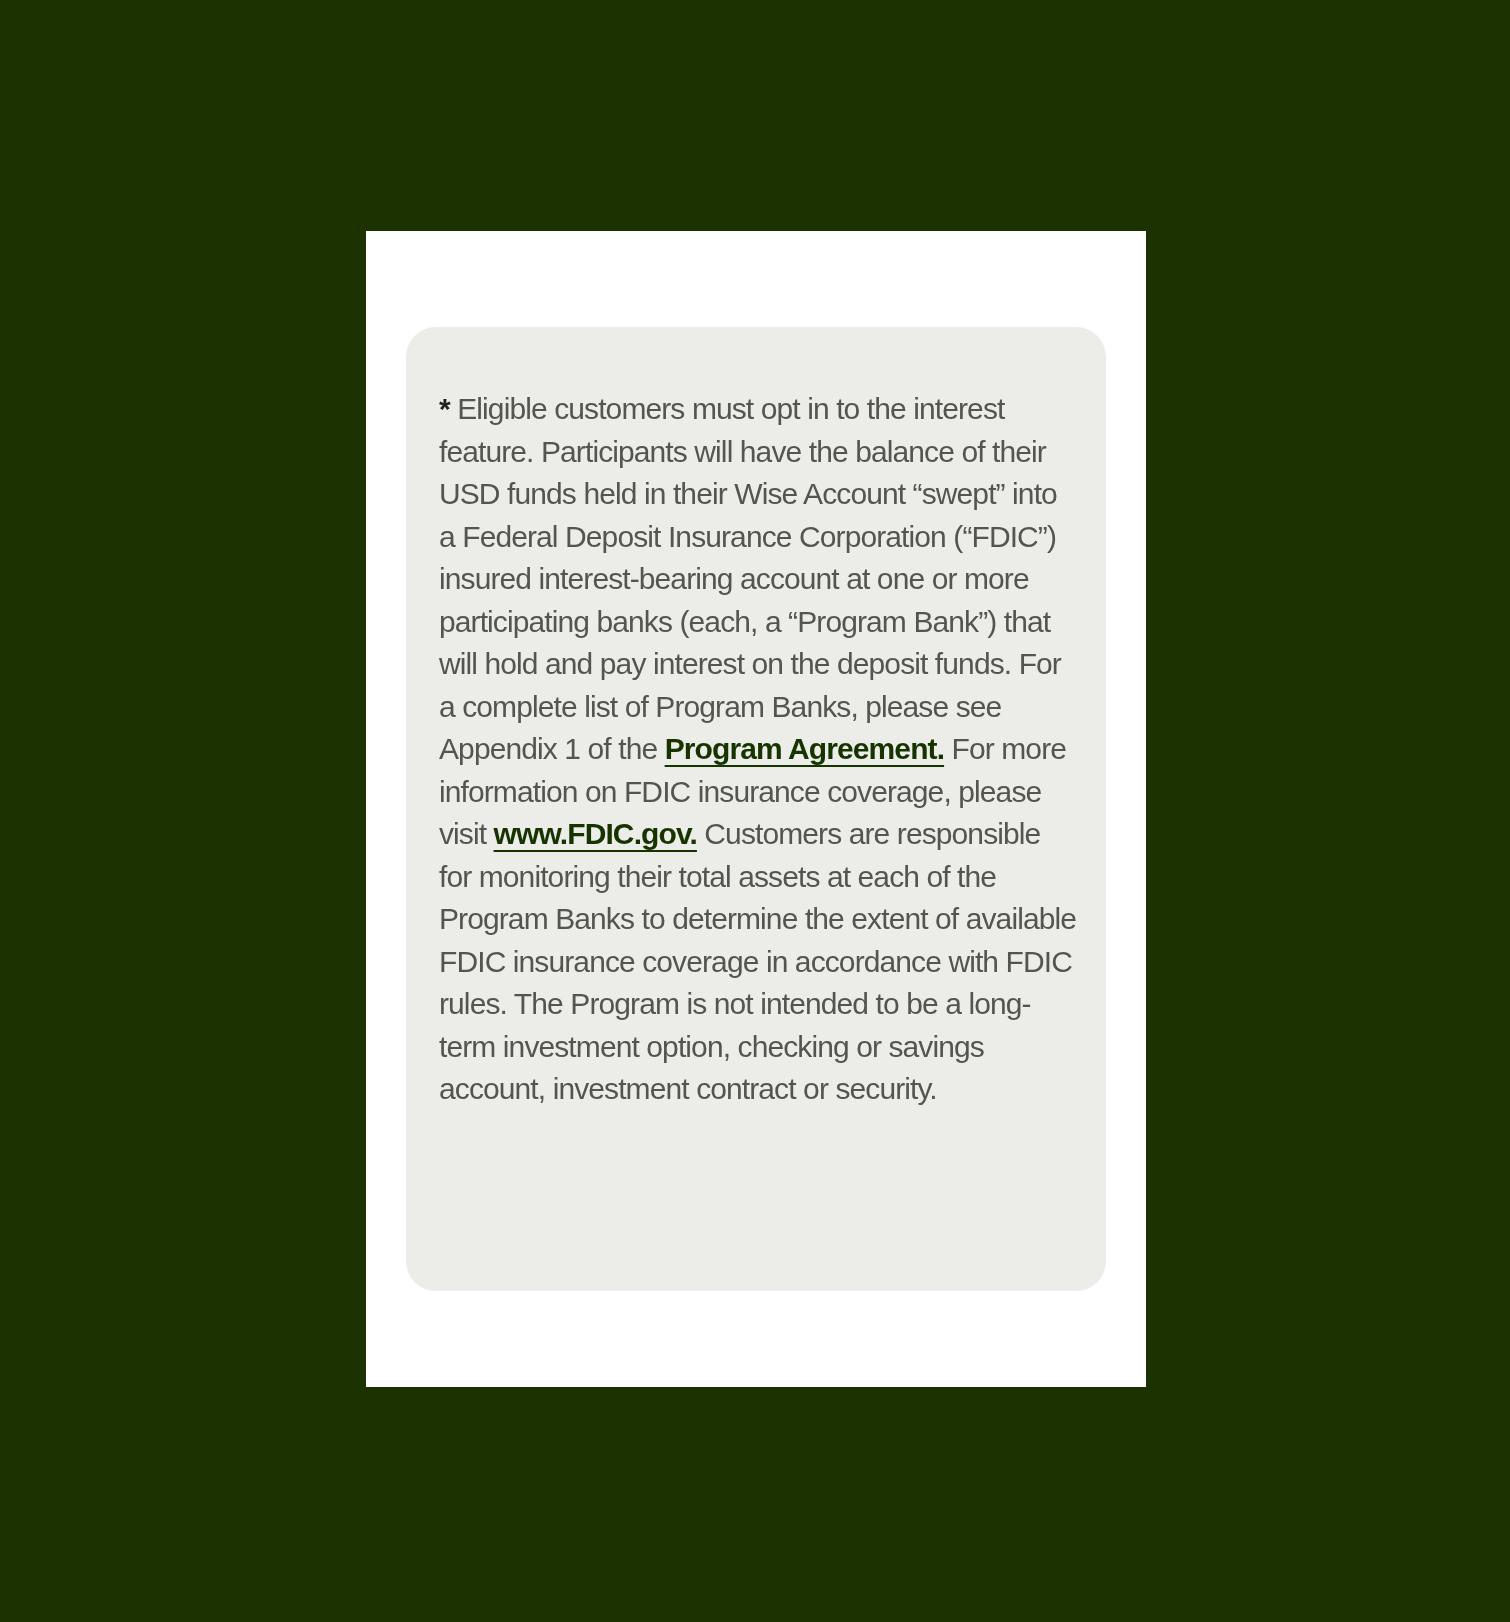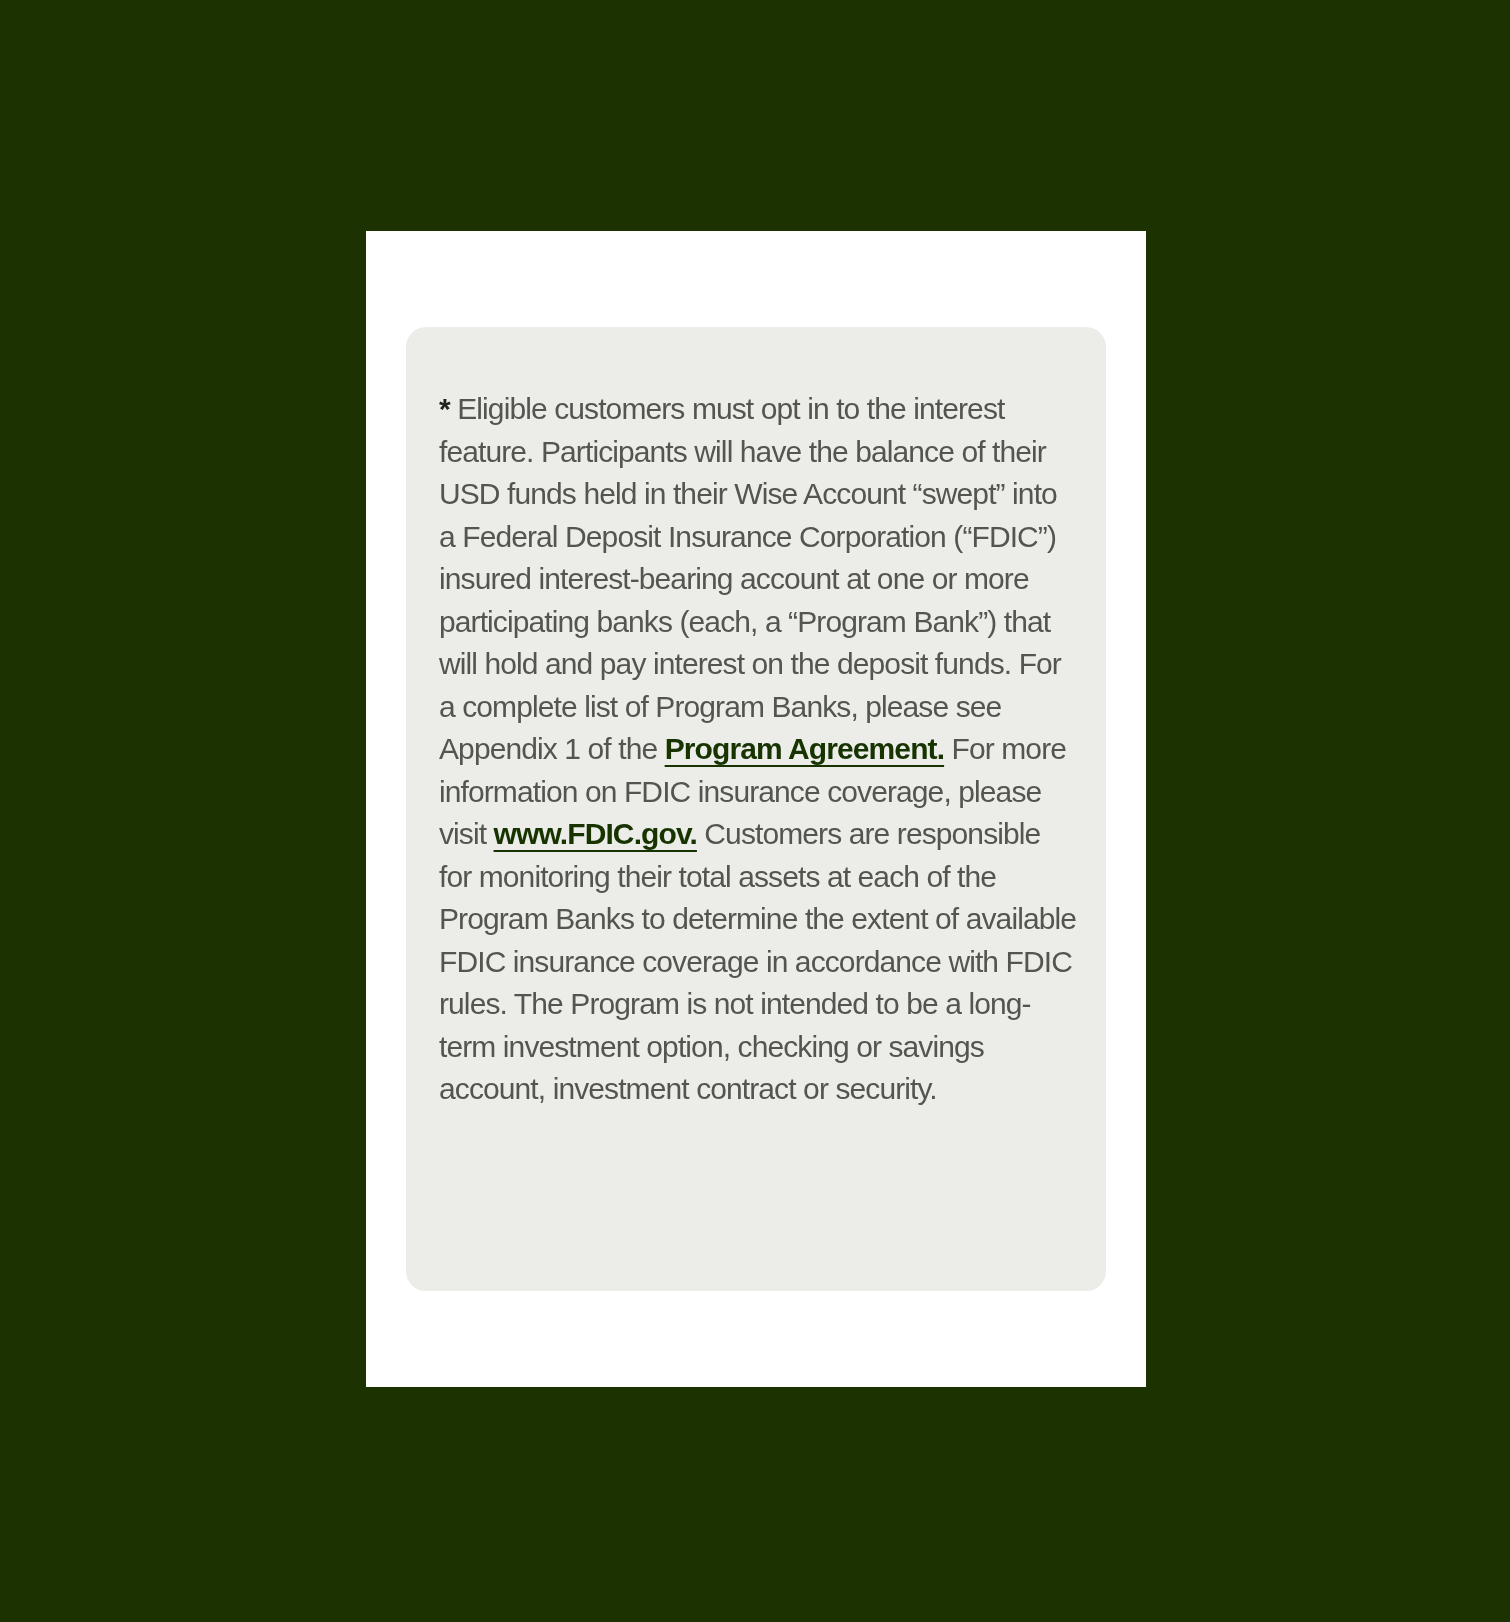--- a/index.html
+++ b/index.html
@@ -34,21 +34,21 @@
     height: 1156px;
     background: var(--card-color);
   }
   .panel {
     position: absolute;
     left: 40px;
     top: 96px;
     width: 700px;
     height: 964px;
     background: var(--panel-color);
-    border-radius: 20px;
+    border-radius: 30px;
     padding: 61px 28px 60px 33px;
     overflow: hidden;
   }
   .disclaimer {
     margin: 0;
     font-size: 30px;
     line-height: 42.5px;
     letter-spacing: -0.9px;
     color: var(--text-color);
   }

